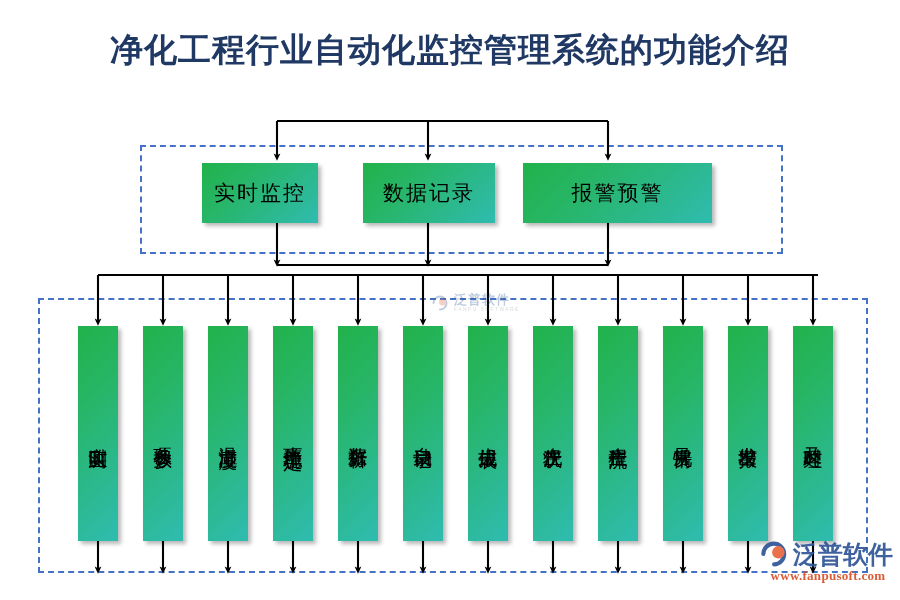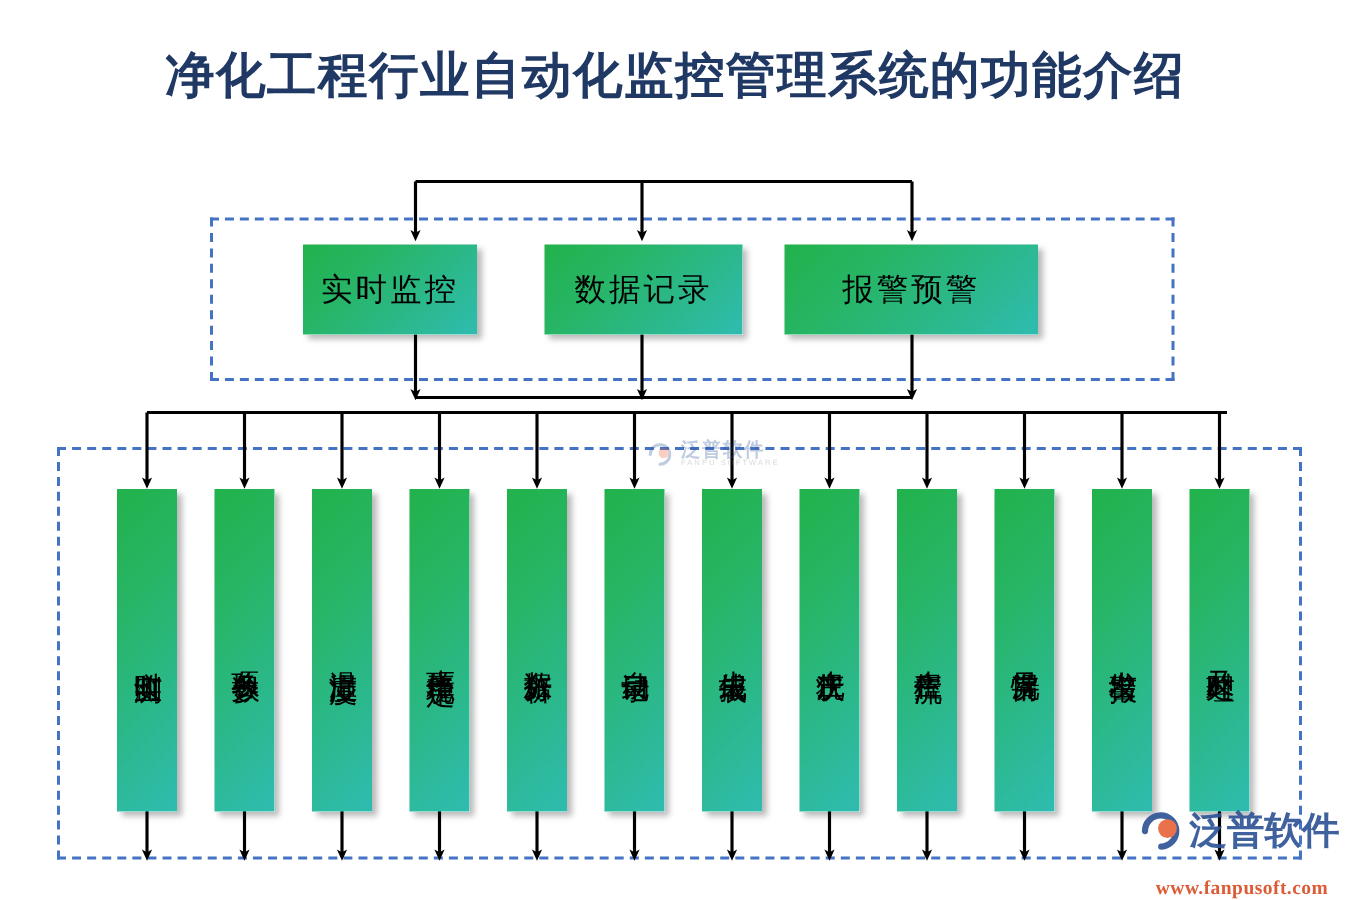--- a/index.html
+++ b/index.html
@@ -140,21 +140,21 @@
     letter-spacing: 0px;
     margin-left: 3px;
   }
   .wm-corner .wm-url {
     font-family: "Liberation Serif", "DejaVu Serif", serif;
     font-size: 13px;
     font-weight: bold;
     color: #d94f26;
     letter-spacing: 0.3px;
     text-align: center;
-    margin-top: 16px;
+    margin-top: 0;
   }
   .logo-mark { position: relative; width: 30px; height: 28px; flex: 0 0 30px; }
   .logo-mark.small { width: 18px; height: 16px; flex: 0 0 18px; }
 </style>
 </head>
 <body>
 
 <div id="stage">
 
   <div class="title">净化工程行业自动化监控管理系统的功能介绍</div>
@@ -214,21 +214,21 @@
       <path d="M813,500 L813,570" marker-end="url(#arrow)"></path>
     </g>
   </svg>
 
   <div class="gbox top-box" style="left:202px; width:116px;">
     <span>实时监控</span>
   </div>
   <div class="gbox top-box" style="left:363px; width:132px;">
     <span>数据记录</span>
   </div>
-  <div class="gbox top-box" style="left:523px; width:169px;">
+  <div class="gbox top-box" style="left:523px; width:189px;">
     <span>报警预警</span>
   </div>
 
   <div class="gbox bar-box" style="left:78px;">
     <span class="bar-label">实时监测</span>
   </div>
   <div class="gbox bar-box" style="left:143px;">
     <span class="bar-label">各项参数</span>
   </div>
   <div class="gbox bar-box" style="left:208px;">

